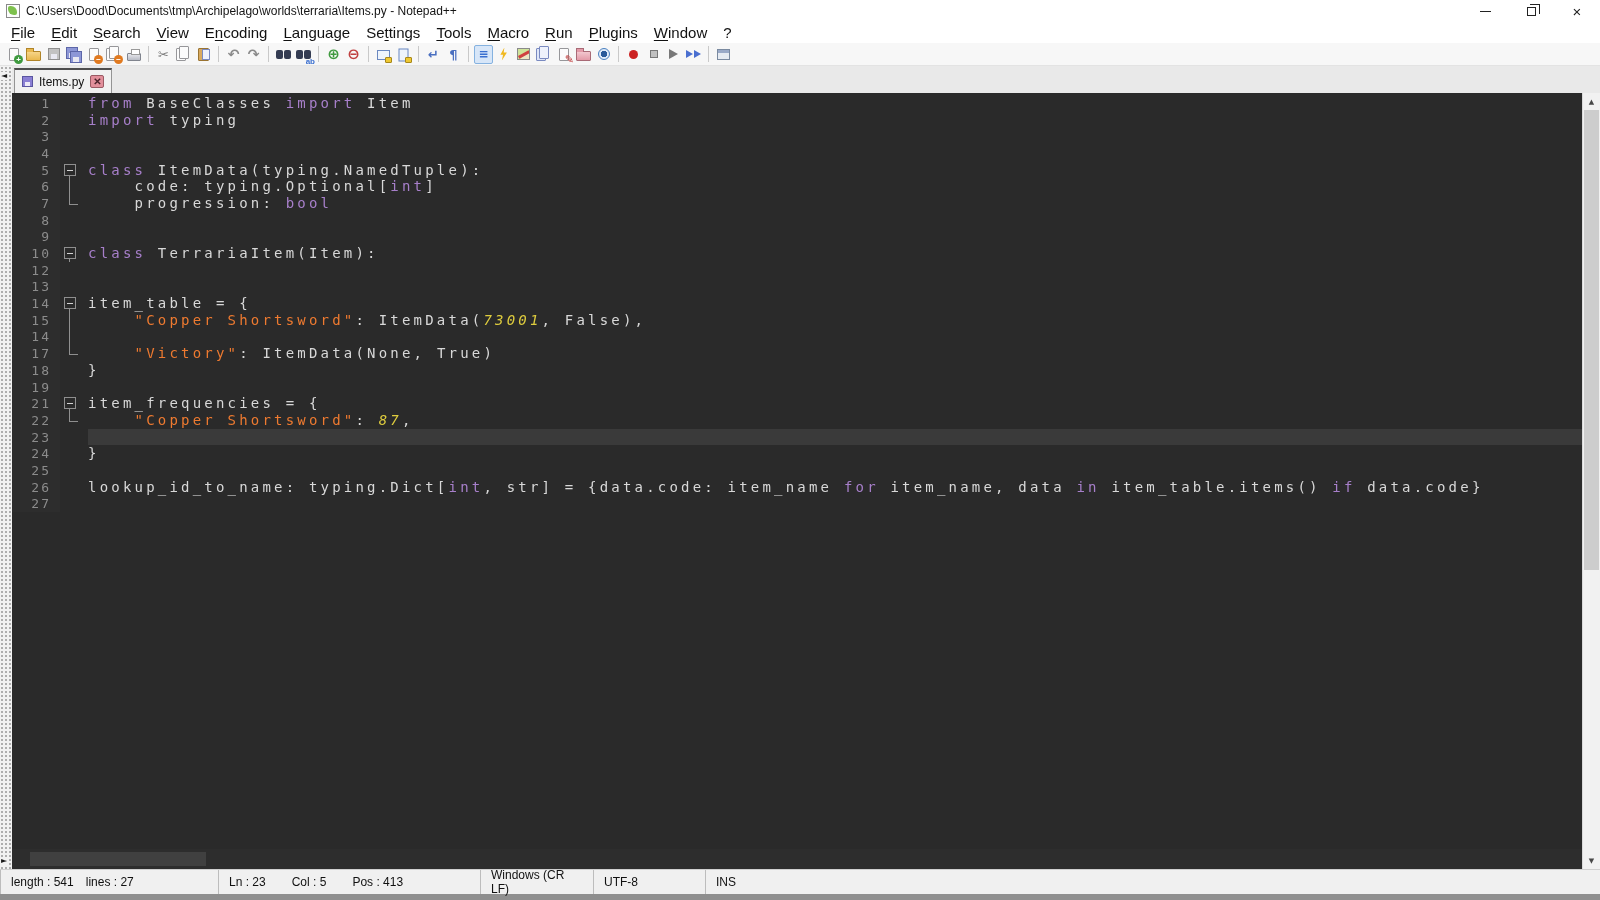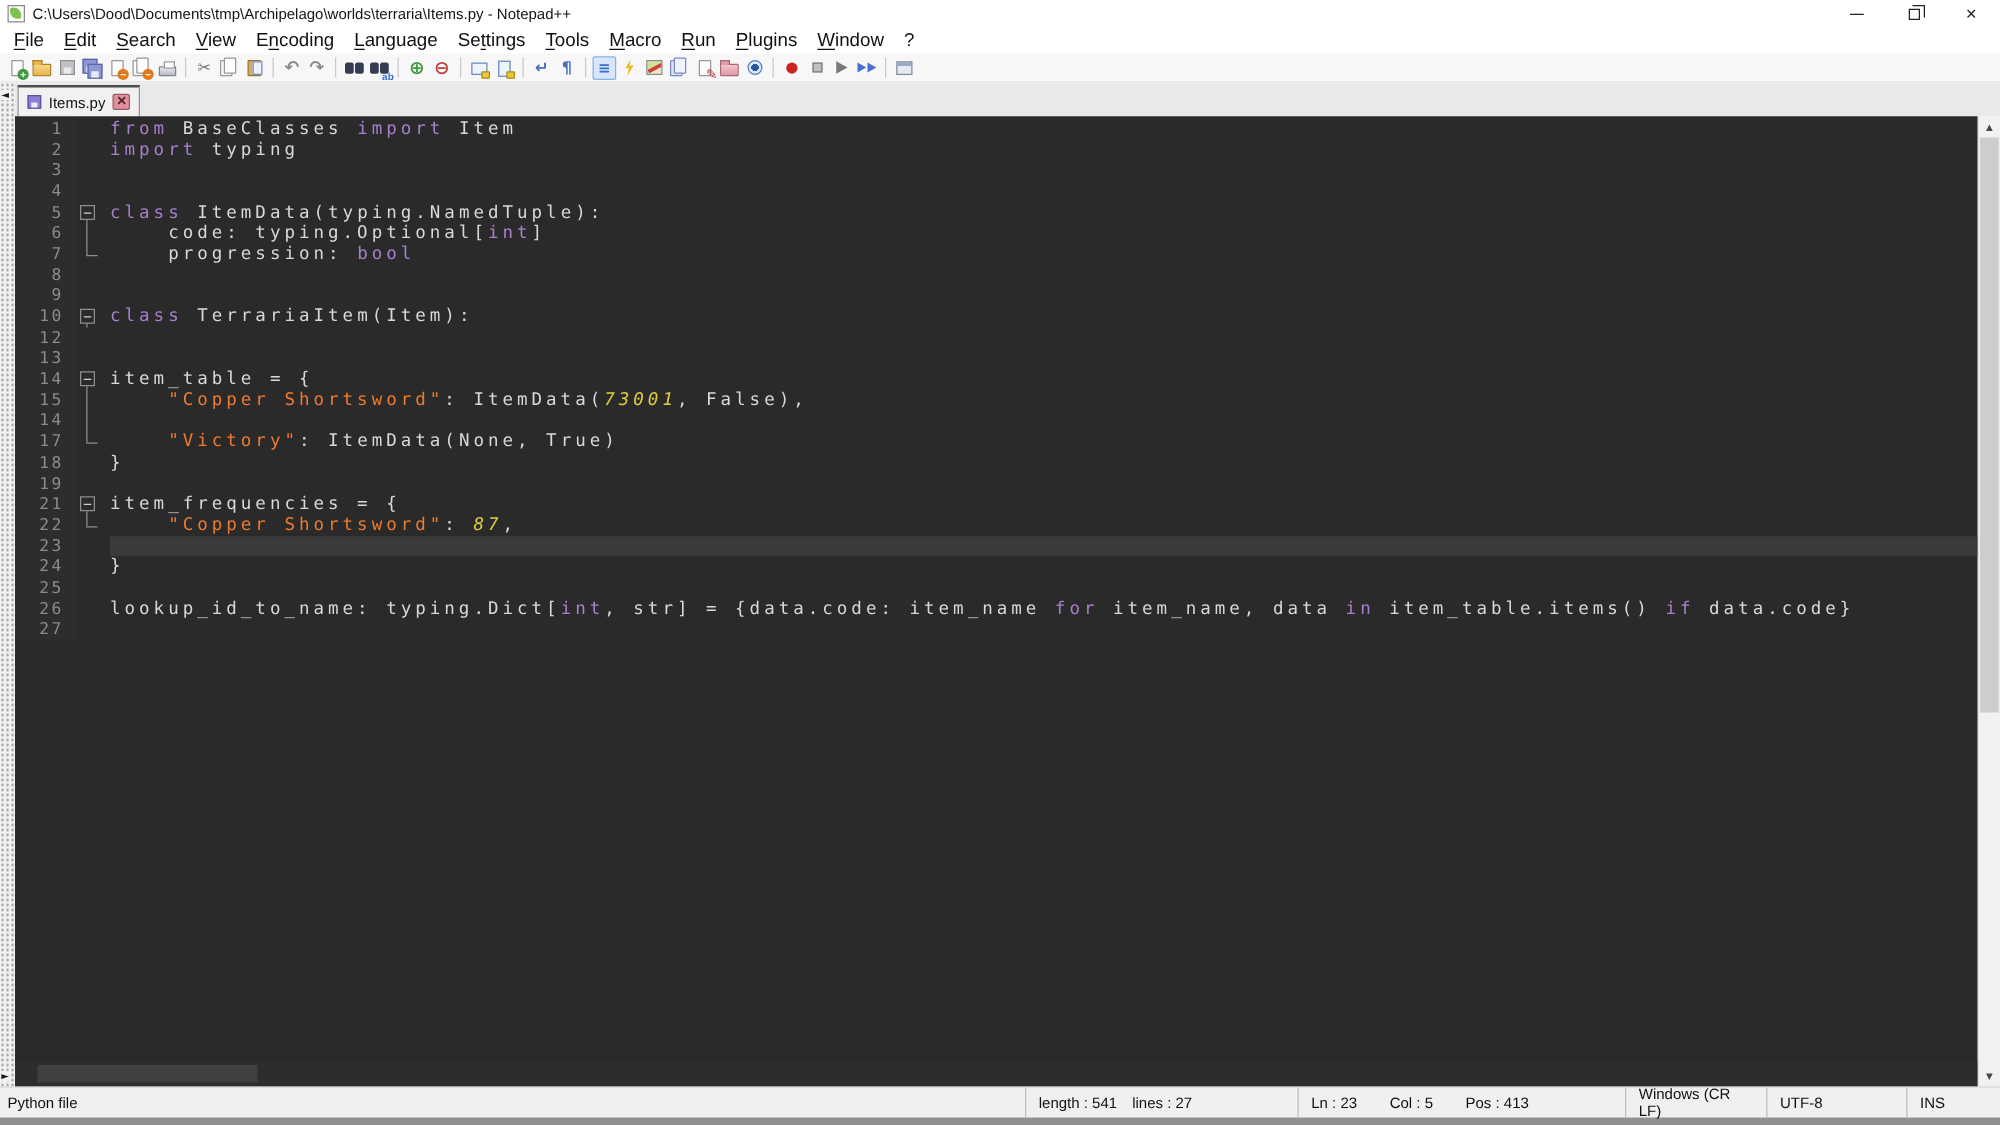--- a/index.html
+++ b/index.html
@@ -458,21 +458,20 @@
         <div class="vs-track">
           <div class="vs-thumb"></div>
         </div>
         <div class="vs-btn">▼</div>
       </div>
     </div>
   </div>
 </div>
 
 <div class="statusbar">
-  <div class="sb-left">Python file</div>
   <div class="sb-sec s2">
     <span>length : 541</span>
     <span>lines : 27</span>
   </div>
   <div class="sb-sec s3">
     <span>Ln : 23</span>
     <span>Col : 5</span>
     <span>Pos : 413</span>
   </div>
   <div class="sb-sec s4">Windows (CR LF)</div>

